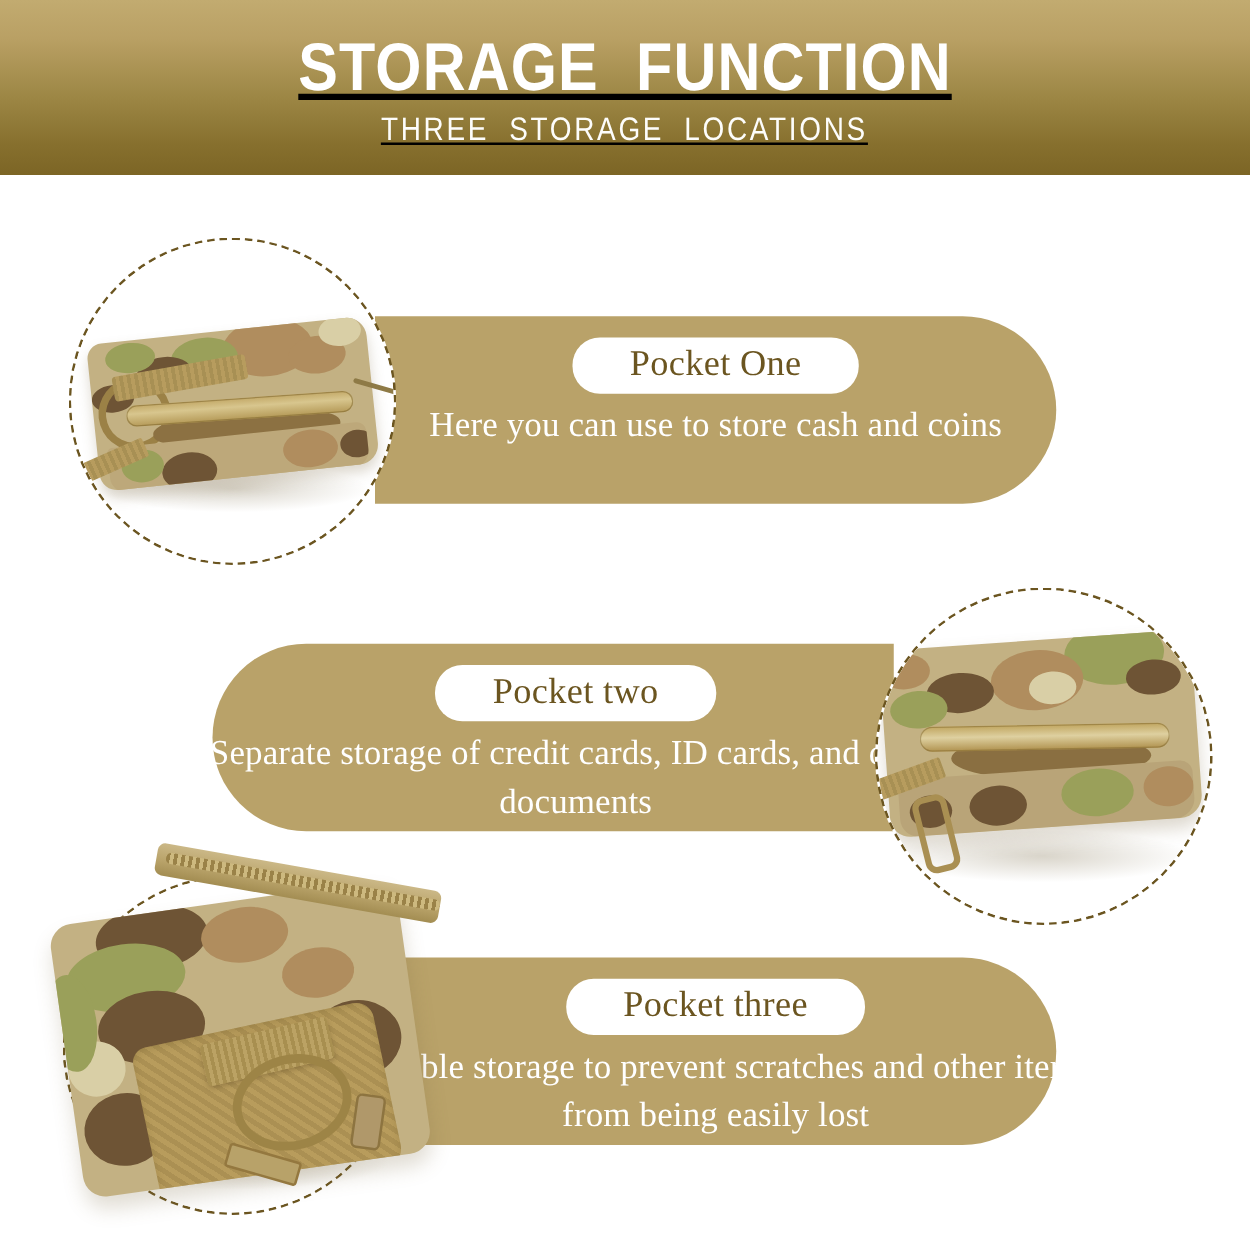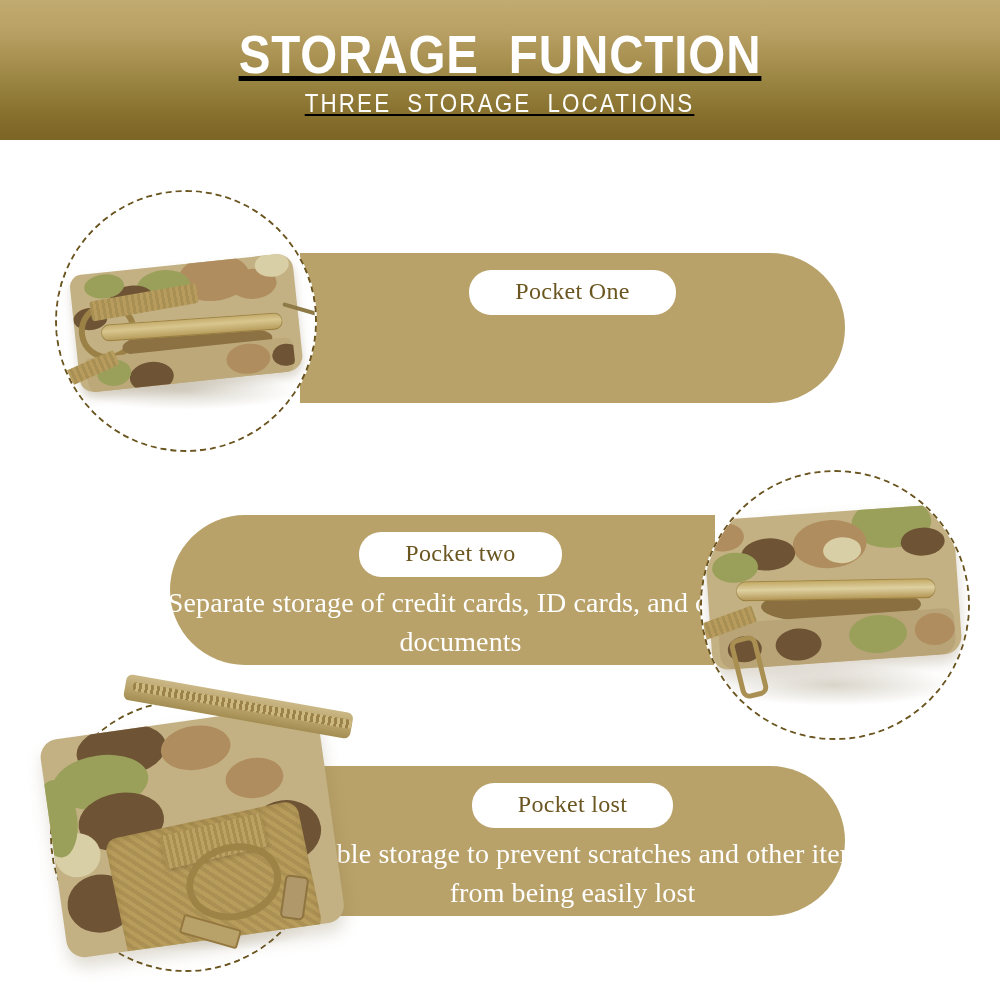--- a/index.html
+++ b/index.html
@@ -91,21 +91,21 @@
     box-sizing: border-box;
   }
 
   .pill {
     margin-top: 17px;
     background: #ffffff;
     border-radius: 22px;
     padding: 3px 46px 6px 46px;
     color: #6b5520;
     font-family: "Liberation Serif", "DejaVu Serif", serif;
-    font-size: 24px;
+    font-size: 29px;
     line-height: 36px;
     white-space: nowrap;
     letter-spacing: 0.3px;
   }
   .band-desc {
     margin-top: 6px;
     color: #ffffff;
     font-family: "Liberation Serif", "DejaVu Serif", serif;
     font-size: 28px;
     line-height: 39px;
@@ -318,20 +318,21 @@
 <div id="poster">
 
   <div class="header">
     <div class="header-title">STORAGE  FUNCTION</div>
     <div class="header-subtitle">THREE  STORAGE  LOCATIONS</div>
   </div>
 
   <div class="band band-1">
     <div class="band-inner">
       <div class="pill">Pocket One</div>
+      <div class="band-desc">Here you can use to store cash and coins</div>
     </div>
   </div>
 
   <div class="photo-circle circle-1">
     <div class="photo-clip">
       <div class="shadow-soft" style="left:20px; top:180px; width:220px; height:38px;"></div>
       <div class="pouch p1">
         <div class="p1-body">
           <div class="blob camo-d" style="left:108px; top:-6px; width:72px; height:46px;"></div>
           <div class="blob camo-b" style="left:66px; top:4px; width:54px; height:34px;"></div>
@@ -386,21 +387,21 @@
           </div>
         </div>
         <div class="p2-pull"></div>
         <div class="p2-sidestrap"></div>
       </div>
     </div>
   </div>
 
   <div class="band band-3">
     <div class="band-inner">
-      <div class="pill">Pocket lost</div>
+      <div class="pill">Pocket three</div>
       <div class="band-desc">Invisible storage to prevent scratches and other items from being easily lost</div>
     </div>
   </div>
 
   <div class="photo-circle circle-3">
     <div class="photo-clip">
       <div class="shadow-soft" style="left:10px; top:206px; width:250px; height:44px;"></div>
       <div class="pouch p3">
         <div class="p3-body">
           <div class="blob camo-c" style="left:36px; top:-6px; width:90px; height:52px;"></div>

